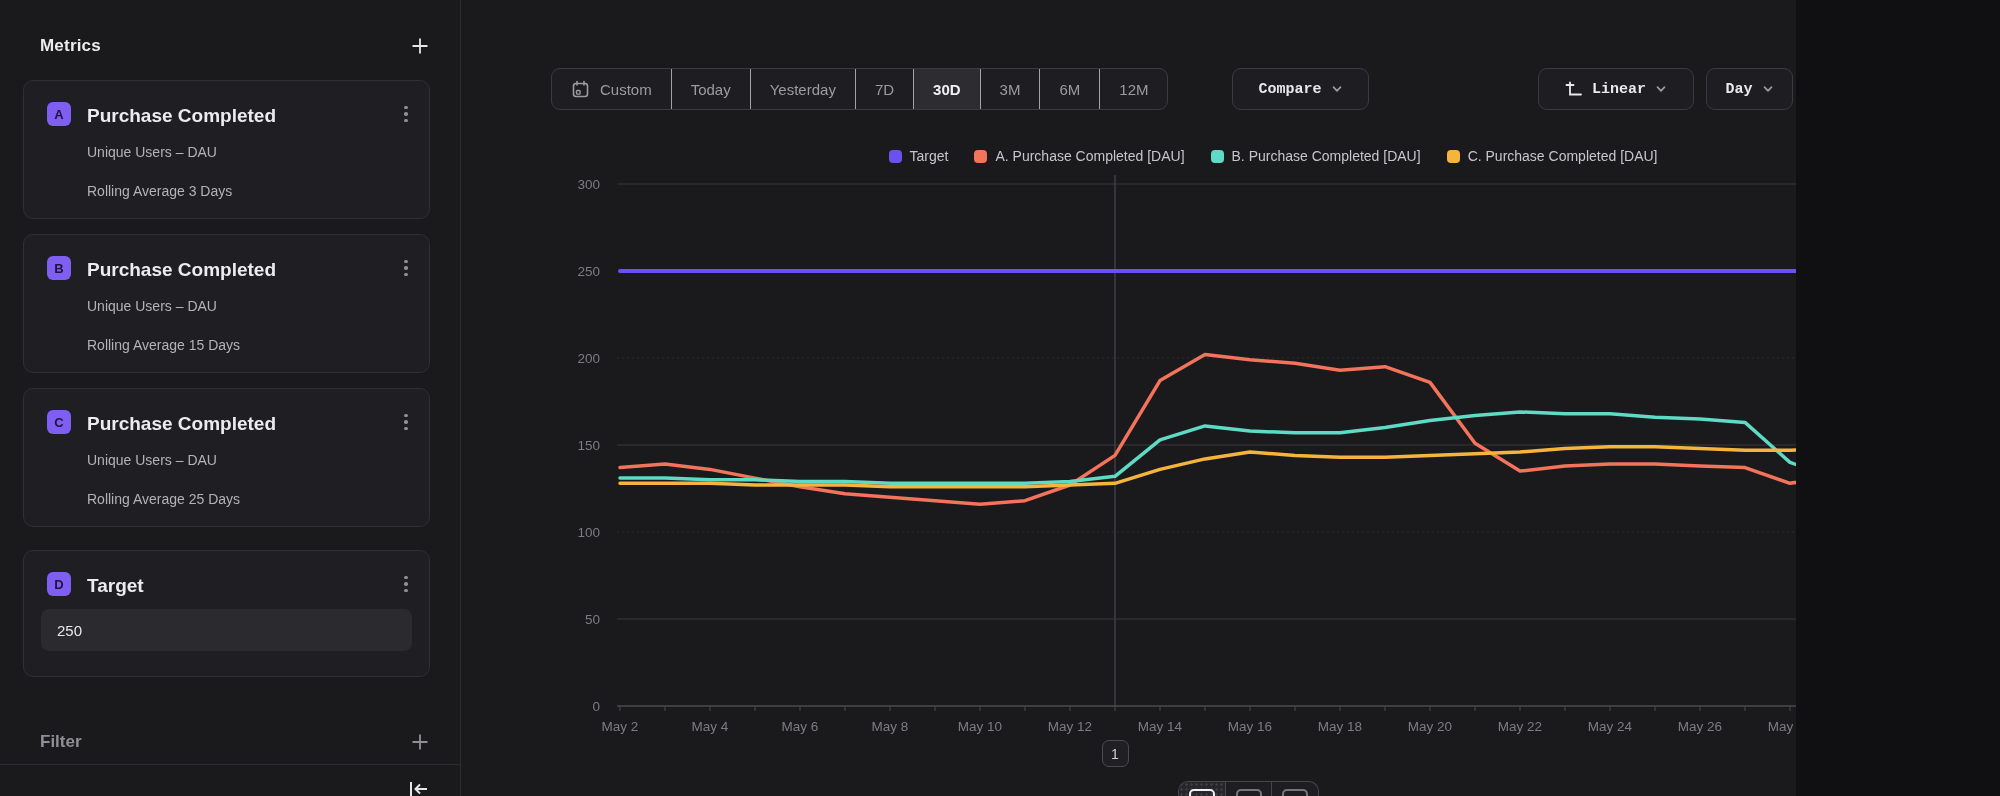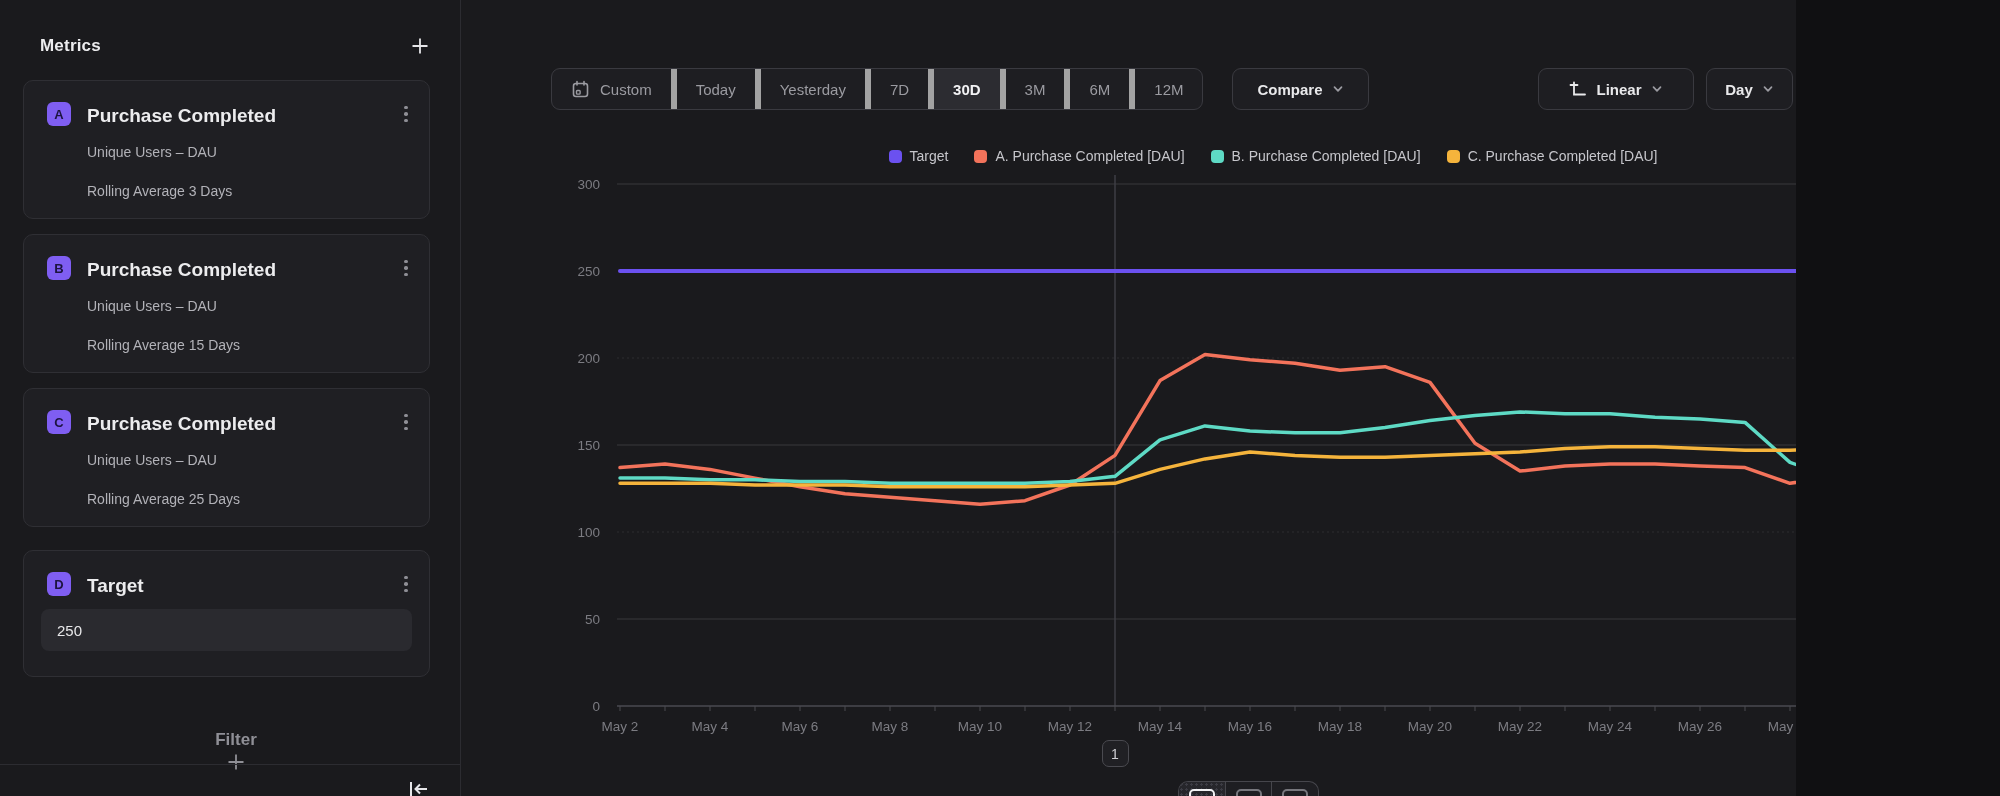--- a/index.html
+++ b/index.html
@@ -14,32 +14,32 @@
   .badge{position:absolute;left:23px;top:21px;width:24px;height:24px;border-radius:6px;background:#7f5ef2;
          color:#1d1440;font-size:13px;font-weight:700;display:flex;align-items:center;justify-content:center;}
   .card-title{position:absolute;left:63px;top:24px;font-size:19px;font-weight:700;color:#ececee;}
   .kebab{position:absolute;right:12px;top:18px;width:22px;height:30px;background:none;border:none;cursor:pointer;
          display:flex;flex-direction:column;align-items:center;justify-content:center;gap:3px;}
   .kebab i{width:3.5px;height:3.5px;border-radius:50%;background:#8f8f96;display:block;}
   .card-line2{position:absolute;left:63px;top:63px;font-size:14px;color:#b2b2b8;}
   .card-line3{position:absolute;left:63px;top:102px;font-size:14px;color:#b2b2b8;}
   .target-input{position:absolute;left:17px;right:17px;top:58px;height:42px;background:#2a2a2f;border:none;border-radius:8px;
          color:#e8e8ea;font-size:15px;padding:0 16px;font-family:inherit;box-sizing:border-box;}
-  .sb-filter{position:absolute;left:40px;right:28px;top:730px;height:24px;display:flex;justify-content:space-between;align-items:center;flex-direction:column;}
+  .sb-filter{position:absolute;left:40px;right:28px;top:730px;height:24px;display:flex;justify-content:space-between;align-items:center;}
   .filter-title{font-size:17px;font-weight:700;color:#8f8f96;}
   .sb-divider{position:absolute;left:0;right:0;top:764px;height:1px;background:#2c2c31;}
   .collapse-btn{position:absolute;right:30px;top:780px;background:none;border:none;cursor:pointer;padding:0;}
   
   .btn{position:absolute;top:68px;height:42px;background:#1e1e22;border:1px solid #3a3a40;border-radius:9px;
        display:flex;align-items:center;justify-content:center;gap:9px;color:#e9e9eb;font-size:15px;font-weight:700;
-       font-family:Liberation Sans, sans-serif;cursor:pointer;box-sizing:border-box;}
+       font-family:Liberation Mono, monospace;cursor:pointer;box-sizing:border-box;}
   #range-group{position:absolute;left:551px;top:68px;height:42px;display:flex;border:1px solid #3a3a40;border-radius:9px;
        overflow:hidden;background:#1e1e22;box-sizing:border-box;}
   .range-seg{display:flex;align-items:center;gap:10px;padding:0 19px;font-size:15px;color:#9b9ba1;background:none;
-       border:none;border-right:6px solid #a3a3a3;cursor:pointer;font-family:inherit;}
+       border:none;border-right:1px solid #a3a3a3;cursor:pointer;font-family:inherit;}
   .range-seg:last-child{border-right:none;}
   .range-seg.active{background:#2c2c31;color:#f2f2f4;font-weight:700;}
   
   #legend{position:absolute;left:617px;width:1312px;top:147px;height:18px;display:flex;justify-content:center;gap:26px;}
   .legend-item{display:flex;align-items:center;gap:8px;cursor:pointer;}
   .legend-swatch{width:13px;height:13px;border-radius:4px;}
   .legend-label{font-size:14px;color:#c6c6cb;}
   
   #chart-svg{position:absolute;left:0;top:0;}
   .ann-badge{position:absolute;width:27px;height:27px;border:1px solid #4a4a50;border-radius:7px;background:#202024;

